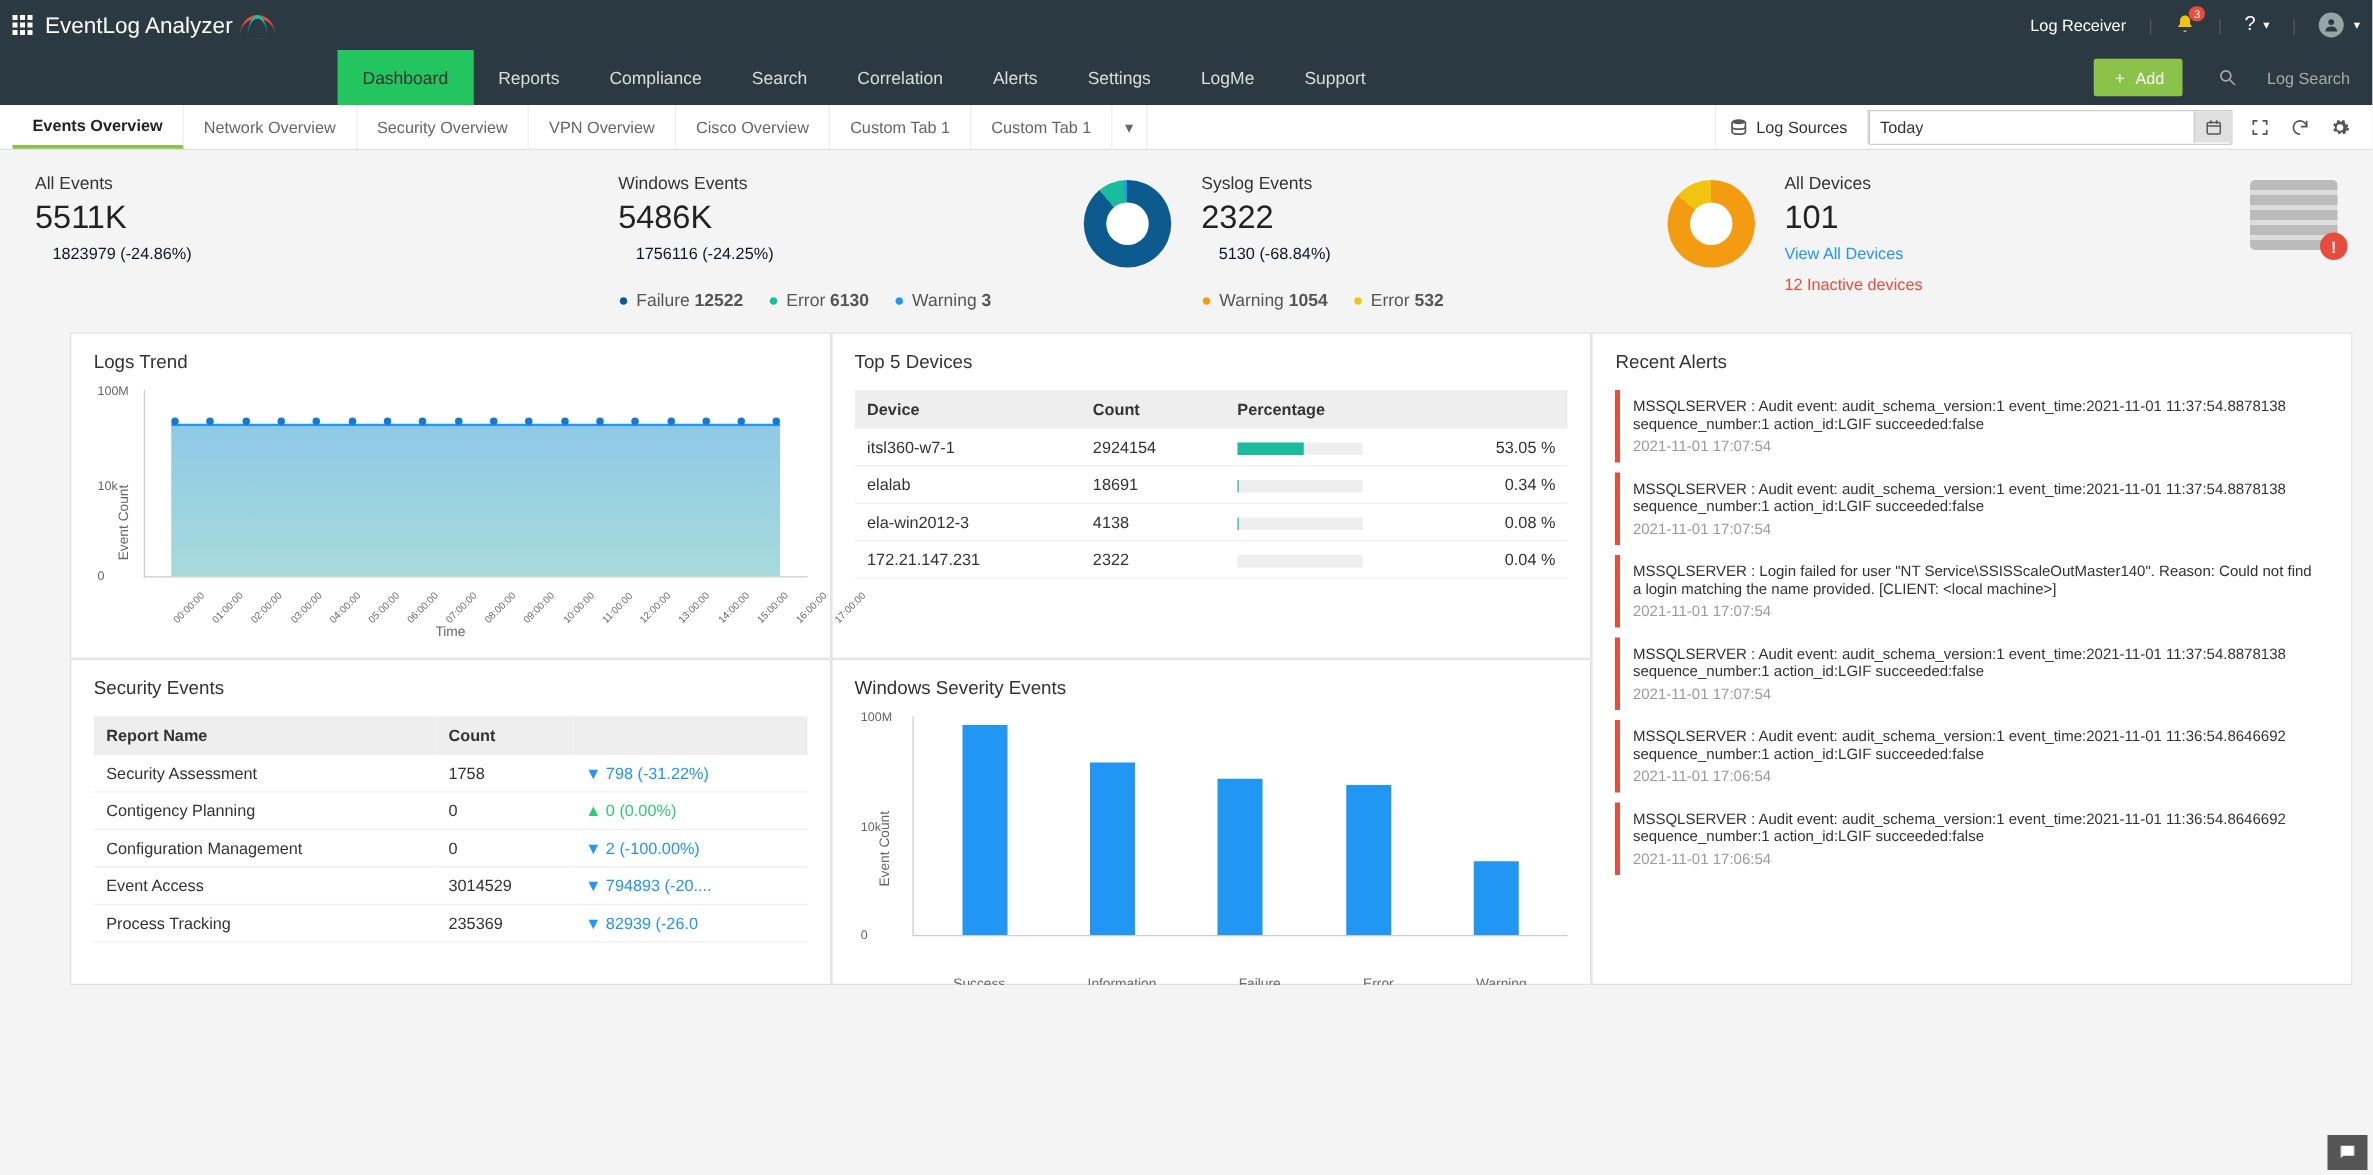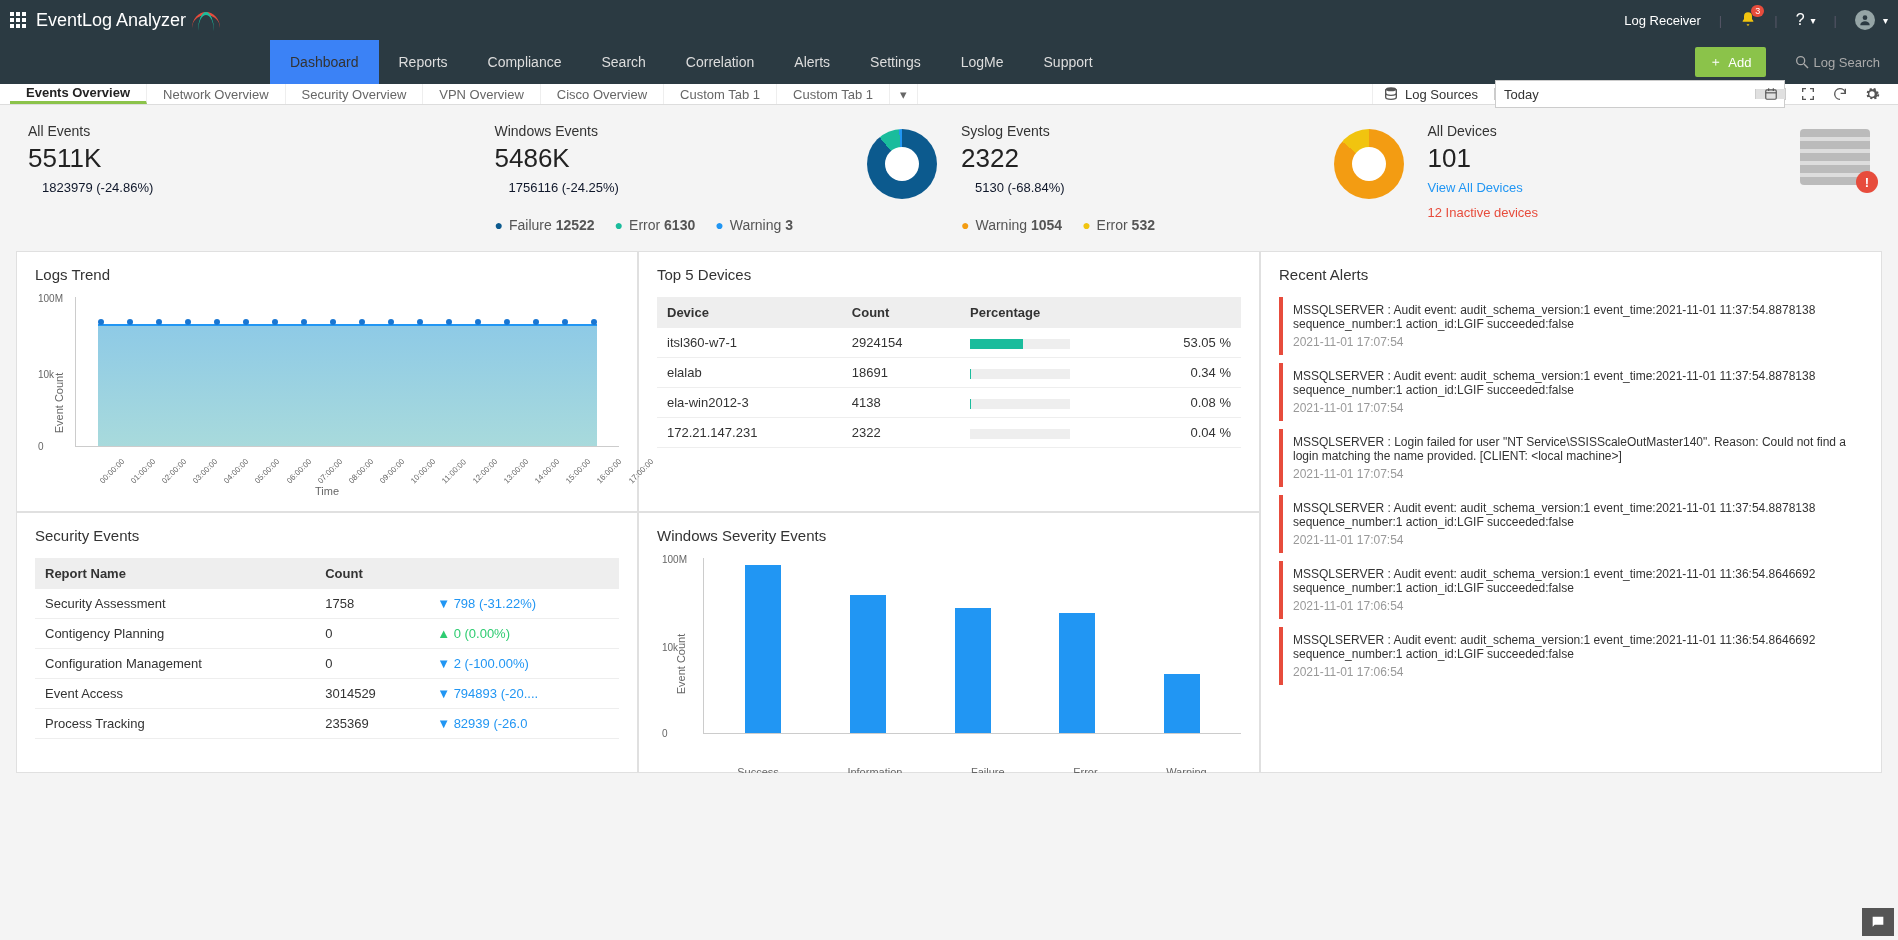--- a/index.html
+++ b/index.html
@@ -19,28 +19,28 @@
 .bell svg { width: 16px; height: 16px; fill: #f1c40f; }
 .bell .badge { position: absolute; top: -6px; right: -8px; background: #e74c3c; color: #fff; font-size: 9px; border-radius: 8px; padding: 1px 4px; }
 .qmark { font-size: 16px; }
 .avatar { width: 20px; height: 20px; border-radius: 50%; background: #95a5a6; display:flex; align-items:center; justify-content:center; }
 .avatar svg { width:14px; height:14px; fill:#2b3a42; }
 .chev { font-size: 10px; margin-left: -10px; }
 
 
 .mainnav { background: #2b3a42; height: 44px; display: flex; align-items: stretch; padding-left: 270px; position: relative; }
 .mainnav .tab { padding: 0 20px; display: flex; align-items: center; color: #ddd; cursor: pointer; font-size: 14px; }
-.mainnav .tab.active { background: #3b82f6; color: #333; font-weight: 500; }
+.mainnav .tab.active { background: #22c55e; color: #333; font-weight: 500; }
 .mainnav .spacer { flex: 1; }
 .add-btn { background: #8bc34a; color: #fff; padding: 6px 14px; margin: 7px 10px; border-radius: 2px; display: flex; align-items: center; gap: 6px; cursor: pointer; font-size: 13px; }
-.logsearch { display: flex; align-items: center; gap: 4px; color: #aaa; padding: 0 18px; text-align: center; }
+.logsearch { display: flex; align-items: center; gap: 24px; color: #aaa; padding: 0 18px; text-align: center; }
 .logsearch svg { width: 16px; height: 16px; fill: #aaa; }
 
 
-.subnav { background: #fff; height: 21px; display: flex; align-items: stretch; border-bottom: 1px solid #ddd; padding: 0 10px; }
+.subnav { background: #fff; height: 36px; display: flex; align-items: stretch; border-bottom: 1px solid #ddd; padding: 0 10px; }
 .subnav .sub { padding: 0 16px; display: flex; align-items: center; color: #666; cursor: pointer; font-size: 13px; border-right: 1px solid #eee; }
 .subnav .sub.active { color: #222; font-weight: 600; border-bottom: 3px solid #8bc34a; }
 .subnav .sub.more { padding: 0 10px; }
 .subnav .spacer { flex: 1; }
 .subnav .rctl { display: flex; align-items: center; gap: 6px; padding: 0 10px; border-left: 1px solid #eee; cursor: pointer; }
 .subnav select#date-select{ appearance:none; border:1px solid #ccc; background:#fff; height:28px; padding:0 40px 0 8px; font-size:13px; color:#333; min-width:290px; }
 .date-wrap { position:relative; display:flex; align-items:center; margin:4px 6px; border:1px solid #ccc; }
 .date-wrap .cal-icn{ position:absolute; right:0; top:0; height:100%; width:30px; background:#e0e0e0; display:flex; align-items:center; justify-content:center; border-left:1px solid #ccc; }
 .subnav .icon-btn { width: 32px; display:flex; align-items:center; justify-content:center; cursor:pointer; }
 
@@ -61,21 +61,21 @@
 .donut { width: 70px; height: 70px; border-radius: 50%; position: relative; margin-top: 6px; }
 .donut::after { content:''; position:absolute; inset:18px; background:#fff; border-radius:50%; }
 .donut-blue { background: conic-gradient(#0c5a8e 0 320deg, #1abc9c 320deg 355deg, #2196f3 355deg 360deg); }
 .donut-orange { background: conic-gradient(#f39c12 0 310deg, #f1c40f 310deg 360deg); }
 .link { color: #2196f3; cursor: pointer; }
 .inactive { color: #e74c3c; margin-top: 10px; display:inline-block; }
 .device-icon { width: 70px; height: 56px; background: repeating-linear-gradient(#bbb 0 8px, #ddd 8px 12px); border-radius: 4px; position: relative; margin-left:auto; margin-top:6px; }
 .device-icon::after { content:'!'; position:absolute; bottom:-8px; right:-8px; width:22px; height:22px; background:#e74c3c; color:#fff; border-radius:50%; display:flex; align-items:center; justify-content:center; font-weight:bold; }
 
 
-.panels { display: grid; grid-template-columns: 1fr 1fr 1fr; gap: 0; padding: 0 16px; }
+.panels { display: grid; grid-template-columns: 1fr 1fr 1fr; gap: 0; padding: 0 16px; margin-left: 40px; }
 .panel { background: #fff; border: 1px solid #e0e0e0; padding: 14px 18px; }
 .panel h3 { font-size: 15px; font-weight: 500; margin-bottom: 14px; }
 
 
 .area-chart { position: relative; height: 200px; padding-left: 40px; padding-bottom: 50px; }
 .area-chart .ylab { position:absolute; left:-6px; top:50%; transform:rotate(-90deg); font-size:11px; color:#666; }
 .area-chart .xlab { position:absolute; bottom:0; left:50%; transform:translateX(-50%); font-size:11px; color:#666; }
 .area-chart .plot { position:relative; width:100%; height:100%; border-left:1px solid #ccc; border-bottom:1px solid #ccc; }
 .area-chart .fill { position:absolute; left:4%; right:4%; top:18%; bottom:0; background:linear-gradient(#8ecae6,#a8dadc); border-top:2px solid #2196f3; }
 .area-chart .dots { position:absolute; left:4%; right:4%; top:15%; height:6px; display:flex; justify-content:space-between; }

